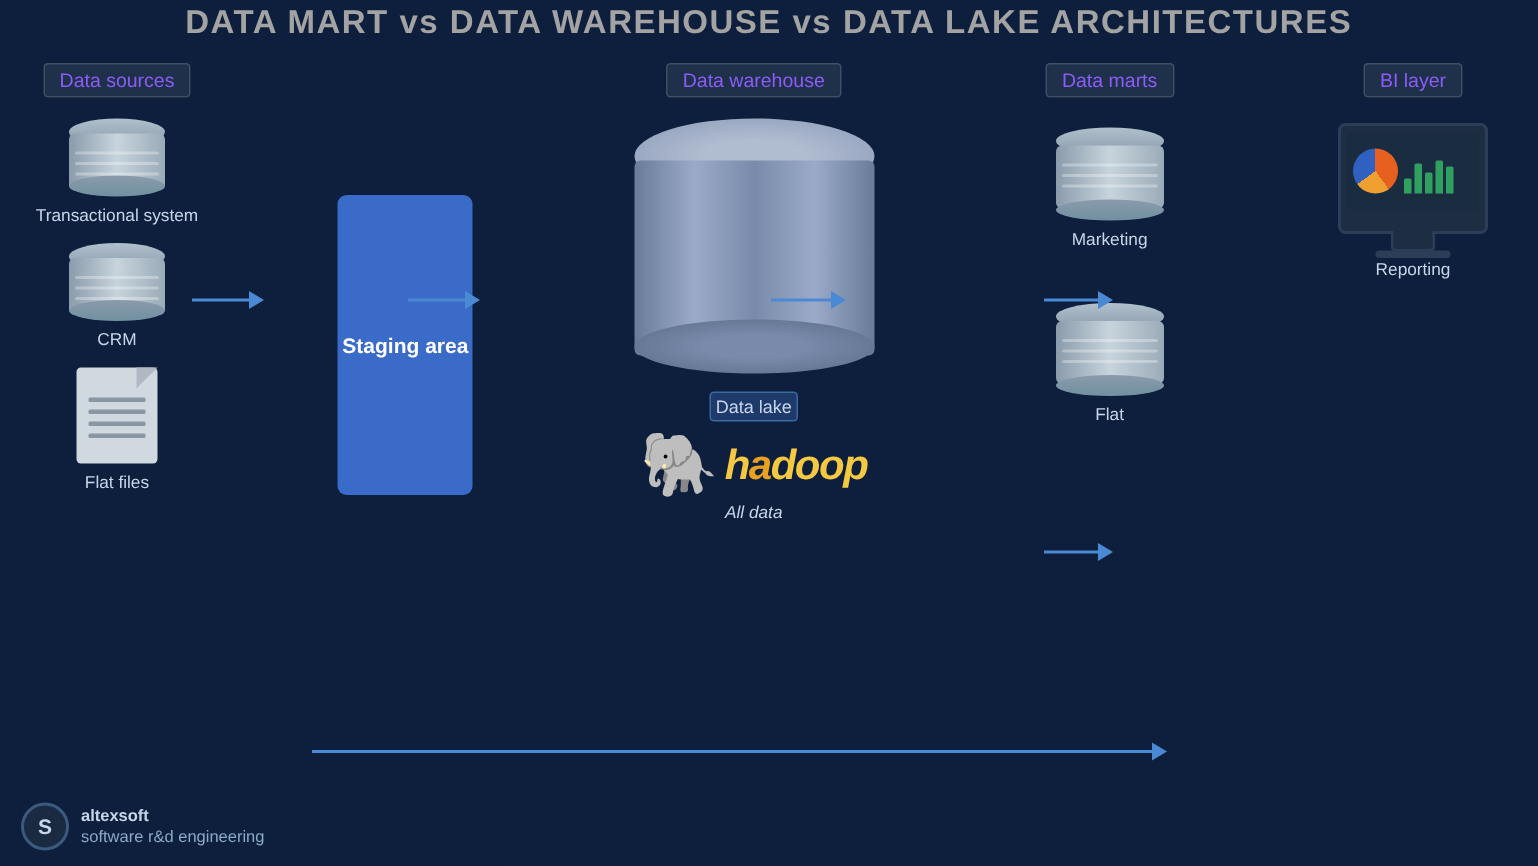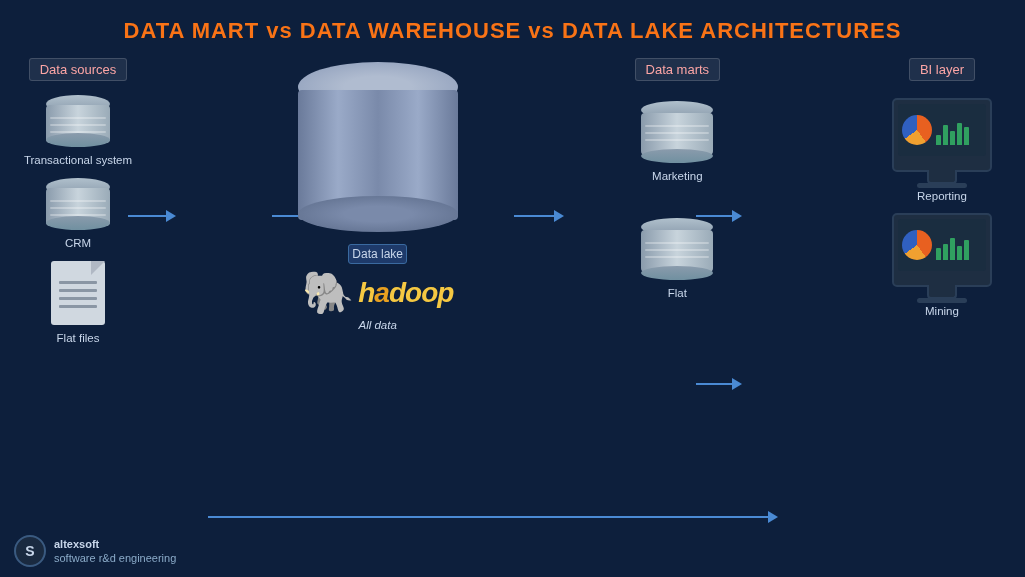--- a/index.html
+++ b/index.html
@@ -9,44 +9,44 @@
       background: #0d1f3c;
       font-family: 'Segoe UI', Arial, sans-serif;
       color: #fff;
       overflow: hidden;
       position: relative;
     }
 
     
     .title {
       text-align: center;
-      padding: 18px 0 10px;
+      padding: 2px 0 10px;
       font-size: 22px;
       font-weight: 700;
       letter-spacing: 1px;
-      color: #f97316;
+      color: #a3a3a3;
     }
 
     
     .diagram {
       display: flex;
       flex-direction: row;
       align-items: flex-start;
       justify-content: space-between;
       padding: 0 18px;
       margin-top: 4px;
       width: 100%;
       height: calc(100% - 70px);
       position: relative;
     }
 
     
     .col-label {
       font-size: 13px;
-      color: #fca5a5;
+      color: #8b5cf6;
       background: rgba(255,255,255,0.08);
       border: 1px solid rgba(255,255,255,0.15);
       border-radius: 3px;
       padding: 3px 10px;
       white-space: nowrap;
       margin-bottom: 10px;
       display: inline-block;
     }
 
     .col {
@@ -442,27 +442,34 @@
       </div>
     </div>
     <div class="source-label">Flat files</div>
   </div>
 
   <div style="position:absolute; left:128px; top:152px; display:flex; align-items:center;">
     <div style="width:38px; height:2.5px; background:#4a8ad4;"></div>
     <div style="width:0;height:0;border-top:6px solid transparent;border-bottom:6px solid transparent;border-left:10px solid #4a8ad4;"></div>
   </div>
 
+  <div class="col col-staging">
+    <div style="height:44px;"></div>
+    <div class="staging-box">
+      <span>Staging area</span>
+    </div>
+  </div>
 
   <div style="position:absolute; left:272px; top:152px; display:flex; align-items:center;">
     <div style="width:38px; height:2.5px; background:#4a8ad4;"></div>
     <div style="width:0;height:0;border-top:6px solid transparent;border-bottom:6px solid transparent;border-left:10px solid #4a8ad4;"></div>
   </div>
 
   <div class="col col-warehouse">
+    <span class="col-label">Data warehouse</span>
 
     <div class="big-cylinder">
       <div class="cyl-top"></div>
       <div class="cyl-body"></div>
       <div class="cyl-bottom"></div>
     </div>
 
     <div class="data-lake-section">
       <div class="data-lake-label-box">Data lake</div>
       <div class="hadoop-logo">
@@ -538,37 +545,20 @@
             <div class="bar" style="height:22px;"></div>
             <div class="bar" style="height:18px;"></div>
           </div>
         </div>
         <div class="stand"></div>
         <div class="stand-base"></div>
       </div>
       <div class="bi-label">Reporting</div>
     </div>
 
-    <div style="position:relative; margin-top:4px;">
-      <div class="monitor">
-        <div class="screen">
-          <div class="pie-mini"></div>
-          <div class="bars-mini">
-            <div class="bar" style="height:12px;"></div>
-            <div class="bar" style="height:16px;"></div>
-            <div class="bar" style="height:22px;"></div>
-            <div class="bar" style="height:14px;"></div>
-            <div class="bar" style="height:20px;"></div>
-          </div>
-        </div>
-        <div class="stand"></div>
-        <div class="stand-base"></div>
-      </div>
-      <div class="bi-label">Mining</div>
-    </div>
   </div>
 
 </div>
 
 <div class="logo-area">
   <div class="logo-circle">
     <span>S</span>
   </div>
   <div class="logo-text">
     <div class="bold">altexsoft</div>

